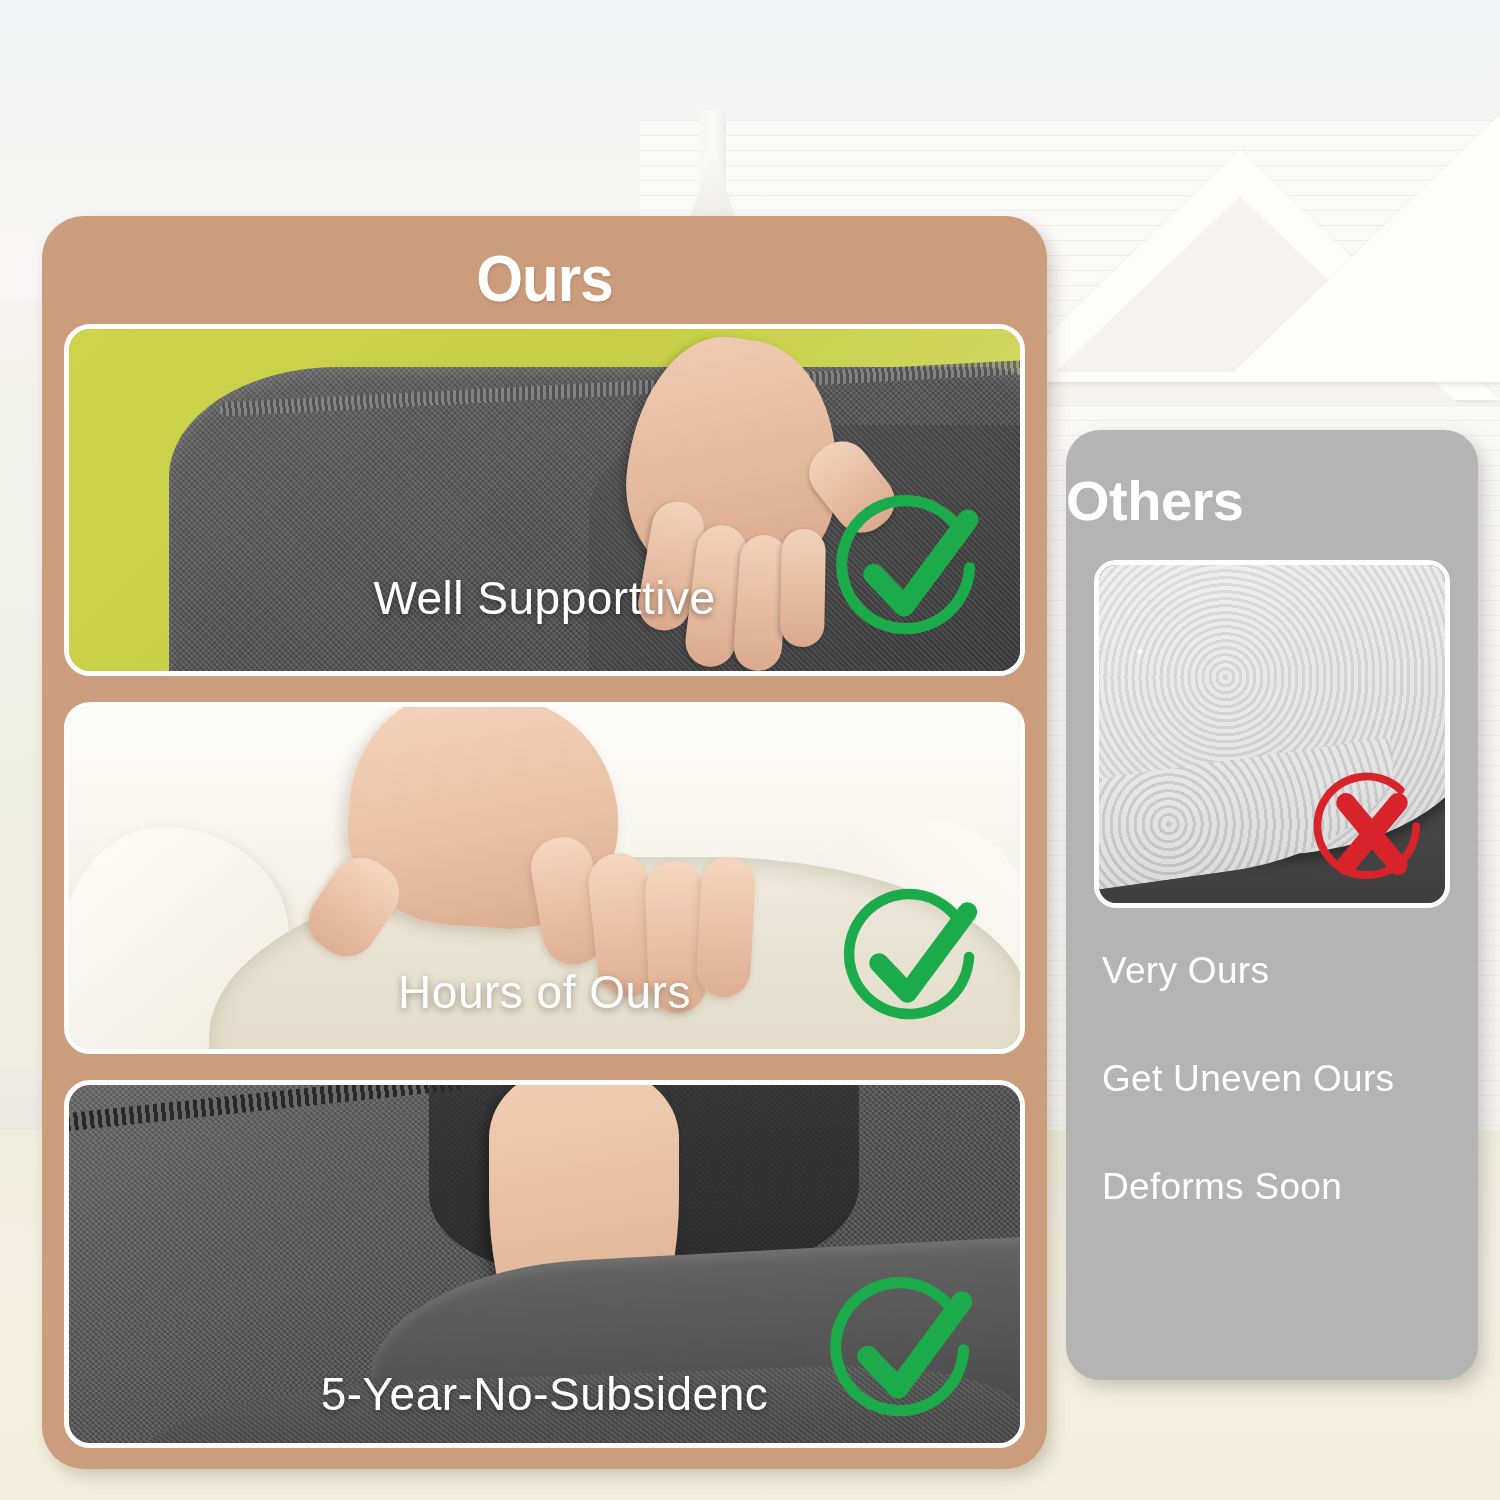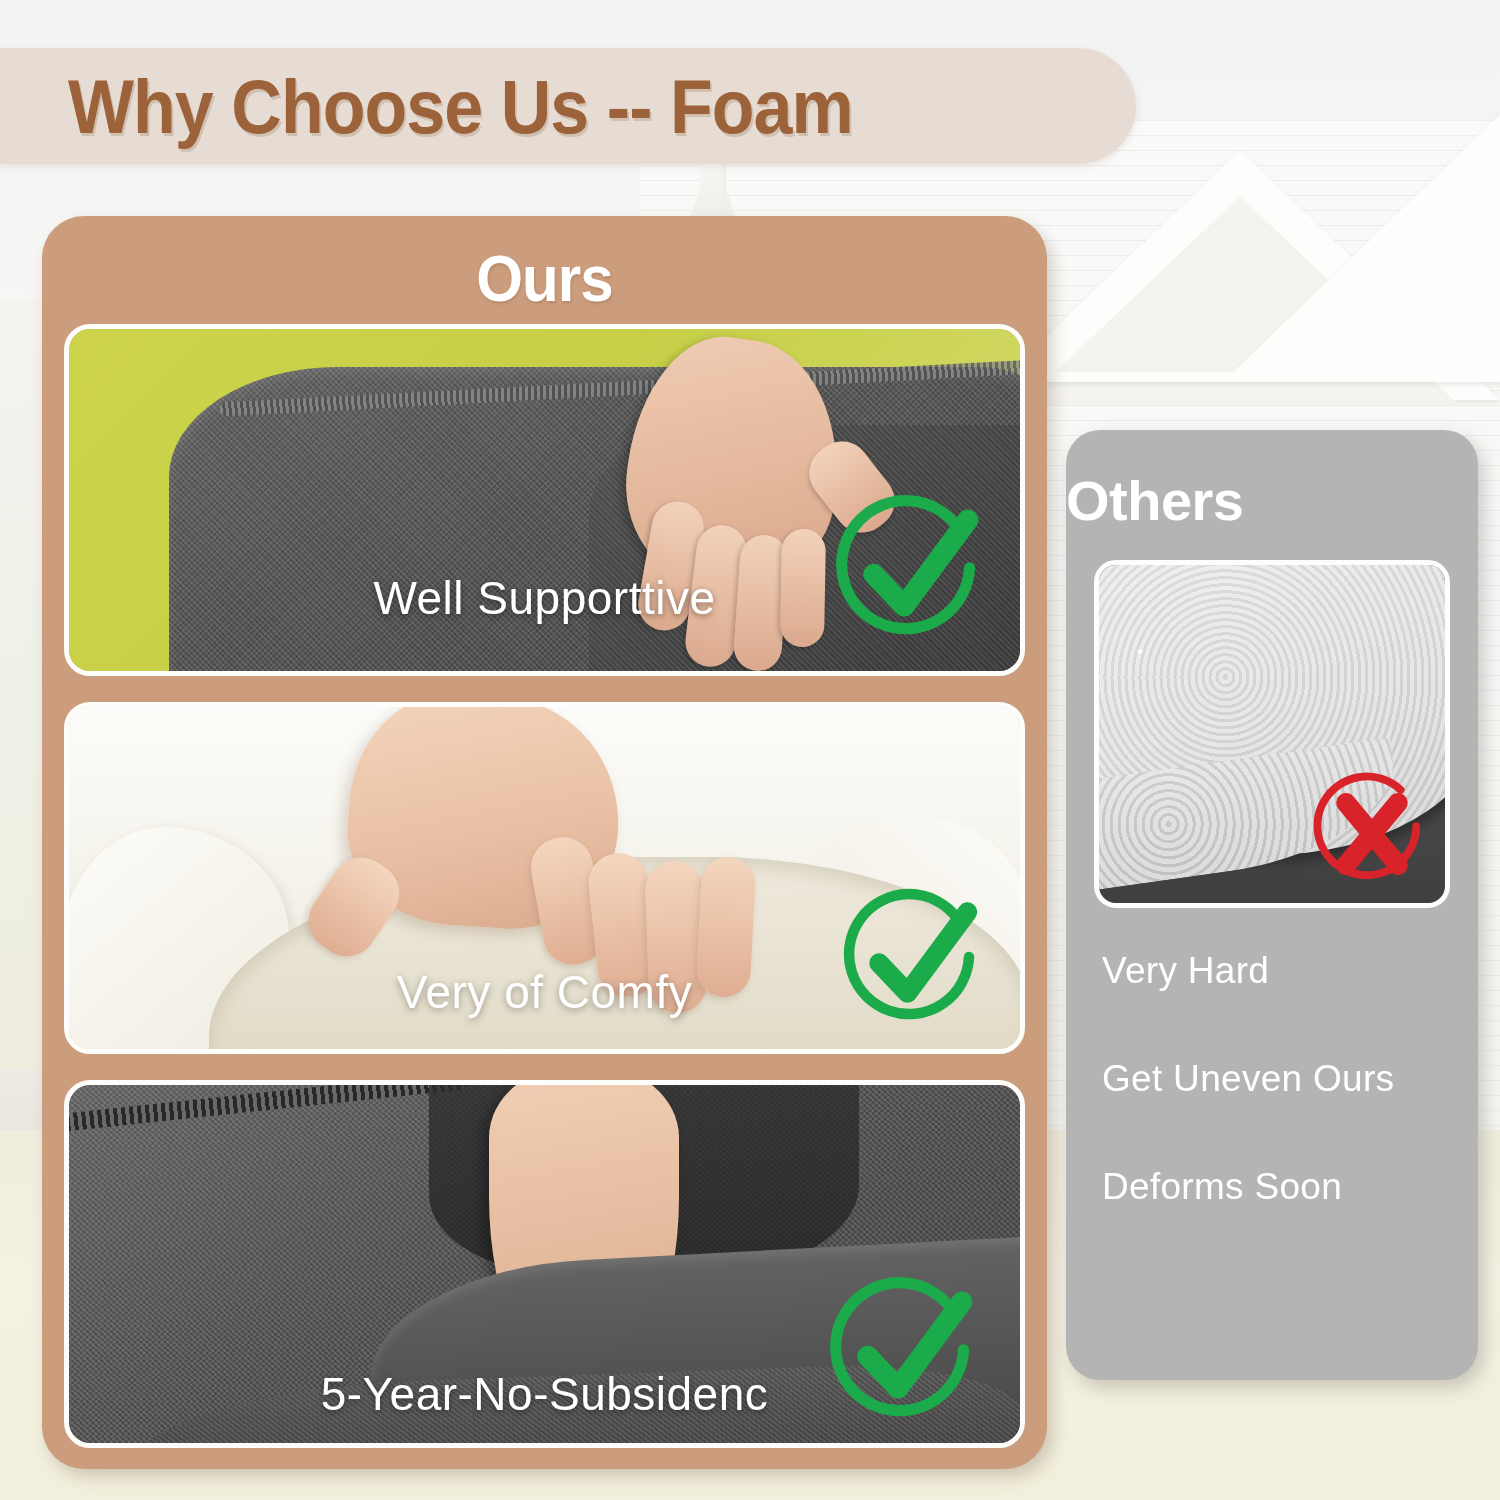--- a/index.html
+++ b/index.html
@@ -364,23 +364,20 @@
     <div class="bg-gable-inner gi1"></div>
     <div class="bg-gable g2"></div>
     <div class="bg-roofline"></div>
     <div class="bg-post p1"></div>
     <div class="bg-lamp"></div>
     <div class="bg-left-wash"></div>
     <div class="bg-rail"></div>
     <div class="bg-floor"></div>
   </div>
 
-  <div class="title-banner">
-    <div class="title-text">Why Choose Us -- Foam</div>
-  </div>
 
   <div class="ours-panel">
     <div class="ours-title">Ours</div>
 
     <div class="photo p1">
       <div class="scene1">
         <div class="s1-cushion"></div>
         <div class="s1-cushion2"></div>
         <div class="s1-seam"></div>
         <div class="s1-hand"></div>
@@ -403,21 +400,21 @@
         <div class="s2-leftlobe"></div>
         <div class="s2-rightlobe"></div>
         <div class="s2-dip"></div>
         <div class="s2-hand"></div>
         <div class="s2-finger s2-f1"></div>
         <div class="s2-finger s2-f2"></div>
         <div class="s2-finger s2-f3"></div>
         <div class="s2-finger s2-f4"></div>
         <div class="s2-finger s2-thumb"></div>
       </div>
-      <div class="photo-caption">Very of Comfy</div>
+      <div class="photo-caption">Hours of Ours</div>
       <svg class="mark check-2" viewBox="0 0 100 100">
         <path d="M78 22 A40 40 0 1 0 86 48" fill="none" stroke="#1bab4b" stroke-width="7" stroke-linecap="round"></path>
         <path d="M26 52 L45 72 L85 18" fill="none" stroke="#1bab4b" stroke-width="13" stroke-linecap="round" stroke-linejoin="round"></path>
       </svg>
     </div>
 
     <div class="photo p3">
       <div class="scene3">
         <div class="s3-zip"></div>
         <div class="s3-dark"></div>
@@ -442,19 +439,19 @@
         <div class="op-foam-edge"></div>
       </div>
       <svg class="x-mark" viewBox="0 0 100 100">
         <path d="M72 16 A38 38 0 1 0 84 44" fill="none" stroke="#d8232a" stroke-width="6" stroke-linecap="round"></path>
         <path d="M30 26 L70 74" stroke="#d8232a" stroke-width="15" stroke-linecap="round"></path>
         <path d="M70 26 L30 74" stroke="#d8232a" stroke-width="15" stroke-linecap="round"></path>
       </svg>
     </div>
 
     <div class="others-list">
-      <div class="others-item">Very Hard</div>
+      <div class="others-item">Very Ours</div>
       <div class="others-item">Get Uneven Ours</div>
       <div class="others-item">Deforms Soon</div>
     </div>
   </div>
 
 </div>
 
 </body></html>

